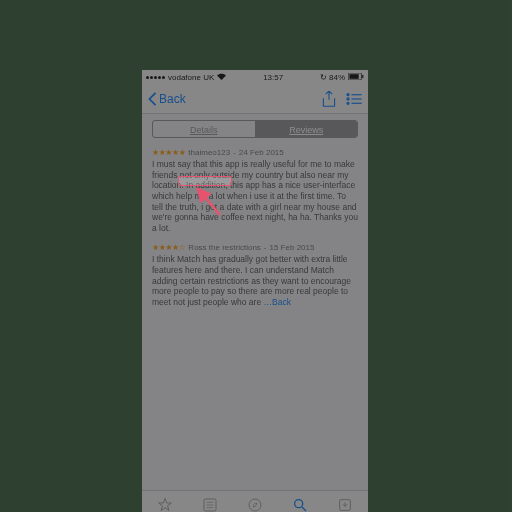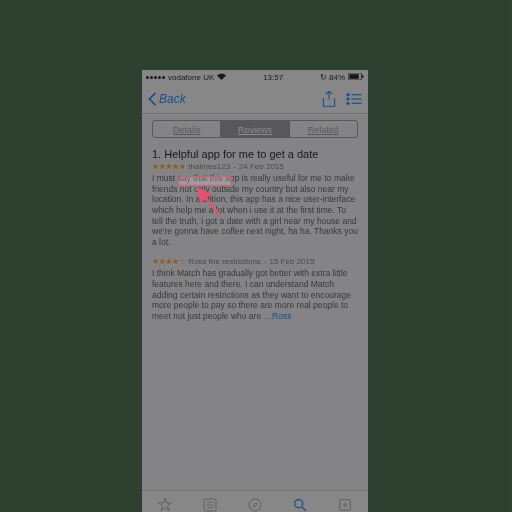--- a/index.html
+++ b/index.html
@@ -44,21 +44,20 @@
   .nav {
     height: 30px;
     background: #f7f7f8;
     border-bottom: 1px solid #c8c8cc;
     display: flex;
     align-items: center;
     justify-content: space-between;
     padding: 0 6px;
     color: #007aff;
     font-size: 12px;
-    font-style: italic;
   }
   .nav-left { display:flex; align-items:center; gap:2px; }
   .nav-right { display:flex; align-items:center; gap:10px; }
   .nav svg { display:block; }
   
   .content {
     flex: 1;
     overflow: hidden;
     padding: 6px;
   }
@@ -181,42 +180,40 @@
             </g>
           </svg>
       </span>
     </div>
   </div>
 
   <div class="content">
     <div class="seg">
       <div>Details</div>
       <div class="sel">Reviews</div>
-      <div>Related</div>
     </div>
 
     <div class="review">
-      <div class="rev-title">1. Helpful app for me to get a date</div>
       <div class="rev-meta">
         <span class="stars">★★★★★</span>
         <span>thaimeo123</span>
         <span>-</span>
         <span>24 Feb 2015</span>
       </div>
       <div class="rev-body">I must say that this app is really useful for me to make friends not only outside my country but also near my location. In addition, this app has a nice user-interface which help me a lot when i use it at the first time. To tell the truth, i got a date with a girl near my house and we're gonna have coffee next night, ha ha. Thanks you a lot.</div>
     </div>
 
     <div class="review">
       <div class="rev-meta">
         <span class="stars">★★★★☆</span>
         <span>Ross the restrictions</span>
         <span>-</span>
         <span>15 Feb 2015</span>
       </div>
-      <div class="rev-body"><span>I think Match has gradually got better with extra little features here and there. I can understand Match adding certain restrictions as they want to encourage more people to pay so there are more real people to meet not just people who are</span> <span class="more">…Ross</span></div>
+      <div class="rev-body"><span>I think Match has gradually got better with extra little features here and there. I can understand Match adding certain restrictions as they want to encourage more people to pay so there are more real people to meet not just people who are</span> <span class="more">…Back</span></div>
     </div>
   </div>
 
   <div class="tabbar">
     <div class="tab">
       <svg viewBox="0 0 24 24">
           <path d="M12 2l2.5 7h7l-5.7 4.3 2.2 7L12 16l-6 4.3 2.2-7L2.5 9h7z" fill="none" stroke="currentColor" stroke-width="1.3"></path>
         </svg>
       <span>Featured</span>
     </div>

